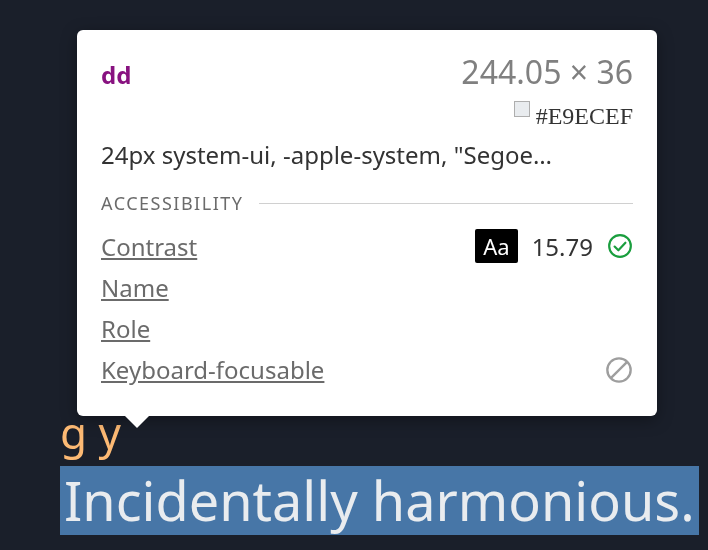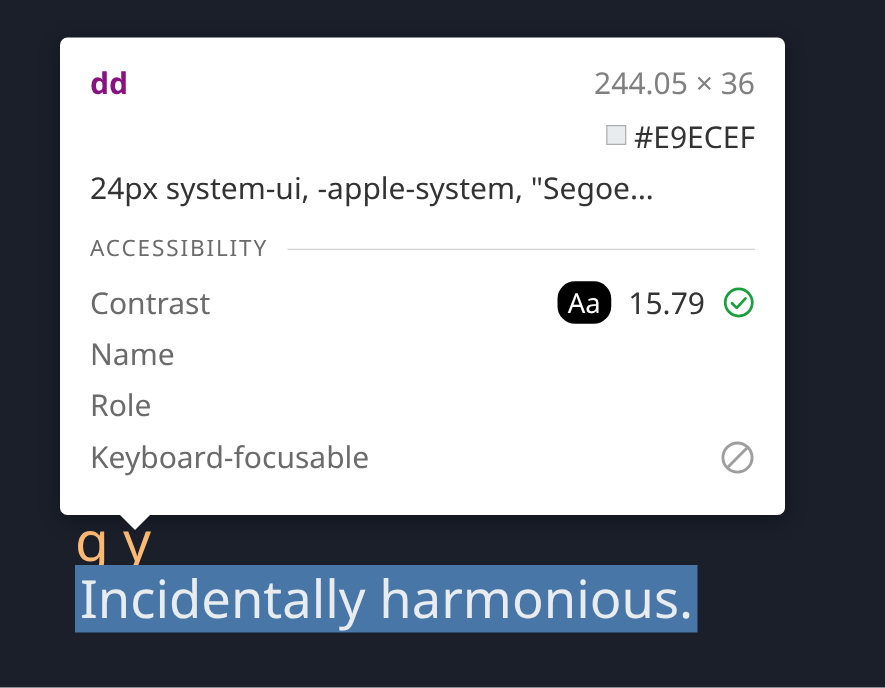--- a/index.html
+++ b/index.html
@@ -6,21 +6,21 @@
     body {
       width: 708px;
       height: 550px;
       background: #1a1f2a;
       font-family: system-ui, -apple-system, "Segoe UI", Roboto, sans-serif;
       position: relative;
       overflow: hidden;
     }
     .tooltip {
       position: absolute;
-      left: 48px;
+      left: 77px;
       top: 30px;
       width: 580px;
       background: #fff;
       border-radius: 6px;
       box-shadow: 0 4px 16px rgba(0,0,0,0.35);
       padding: 20px 24px 22px 24px;
     }
     .tooltip-arrow {
       position: absolute;
       bottom: -12px;
@@ -37,21 +37,21 @@
       align-items: baseline;
       margin-bottom: 10px;
     }
     .element-tag {
       color: #881280;
       font-weight: 700;
       font-size: 24px;
     }
     .dimensions {
       color: #808080;
-      font-size: 24px;
+      font-size: 32px;
       text-align: center;
     }
     .row {
       display: flex;
       align-items: center;
       margin-bottom: 8px;
       font-size: 24px;
     }
     .row-label {
       color: #6b6b6b;
@@ -72,23 +72,24 @@
       border: 1px solid #aeaeae;
       background: #E9ECEF;
       margin-right: 6px;
       vertical-align: middle;
       position: relative;
       top: -2px;
     }
     .color-value-wrap {
       margin-left: auto;
       display: flex;
-      align-items: center;
+      align-items: flex-start;
       font-size: 24px;
       color: #333;
+      font-family: Liberation Serif, serif;
     }
     .section-header {
       display: flex;
       align-items: center;
       margin-top: 20px;
       margin-bottom: 14px;
     }
     .section-title {
       color: #6b6b6b;
       font-size: 18px;
@@ -104,52 +105,53 @@
     .acc-row {
       display: flex;
       align-items: center;
       margin-bottom: 8px;
       font-size: 24px;
       min-height: 32px;
     }
     .acc-label {
       color: #6b6b6b;
       flex: 1;
+      text-decoration: underline;
     }
     .contrast-right {
       display: flex;
       align-items: center;
       gap: 14px;
     }
     .contrast-sample {
       background: #000;
       color: #fff;
       padding: 2px 8px;
       font-size: 22px;
-      border-radius: 14px;
+      border-radius: 2px;
     }
     .contrast-value {
       color: #333;
       font-size: 24px;
     }
     .check-icon svg {
       width: 26px;
       height: 26px;
       display: block;
     }
     .no-icon svg {
       width: 28px;
       height: 28px;
       display: block;
     }
     .highlighted-text {
       position: absolute;
       left: 60px;
-      top: 452px;
-      font-size: 42px;
+      top: 466px;
+      font-size: 54px;
       color: #e9ecef;
       background: #4776a7;
       padding: 2px 4px;
       line-height: 1.2;
     }
     .faint-text {
       position: absolute;
       left: 60px;
       top: 410px;
       font-size: 44px;

